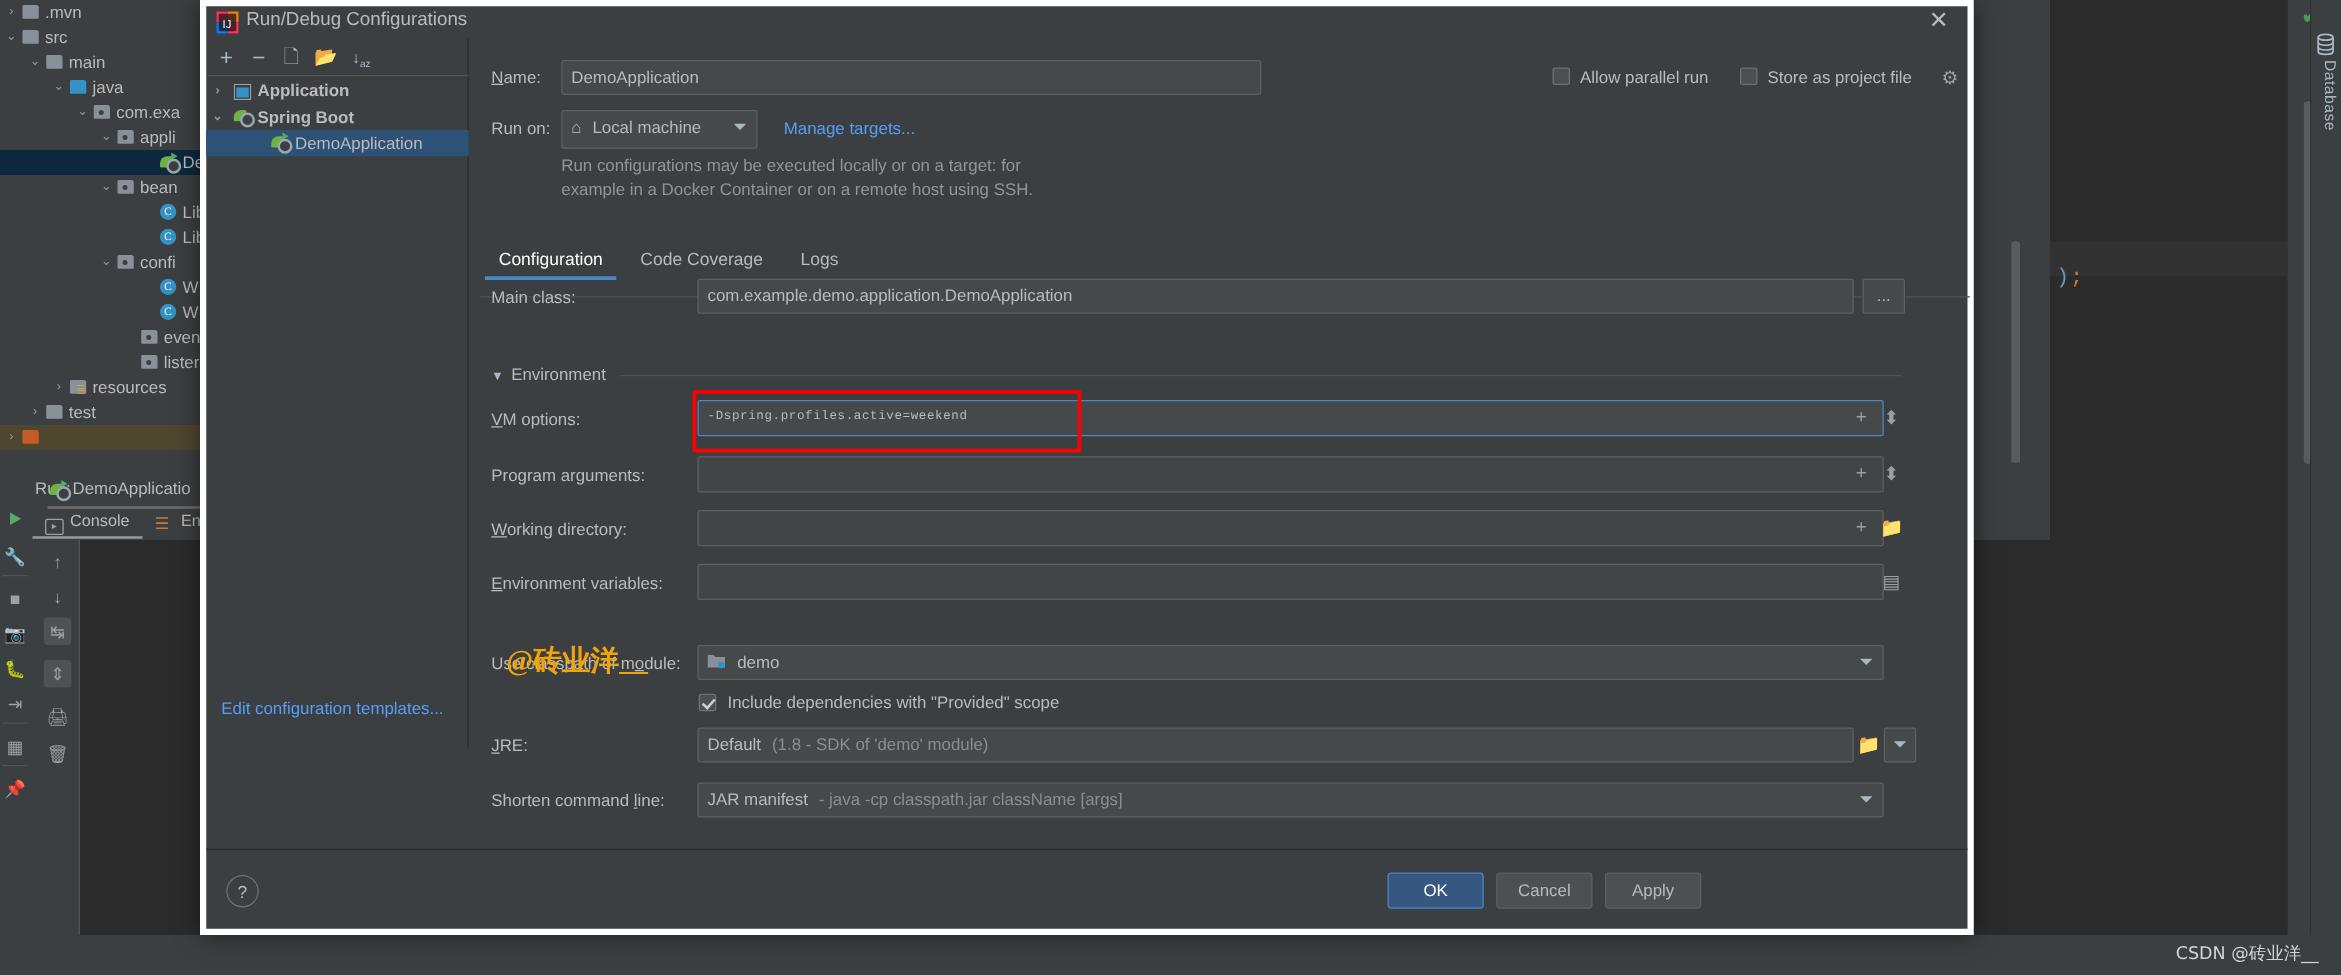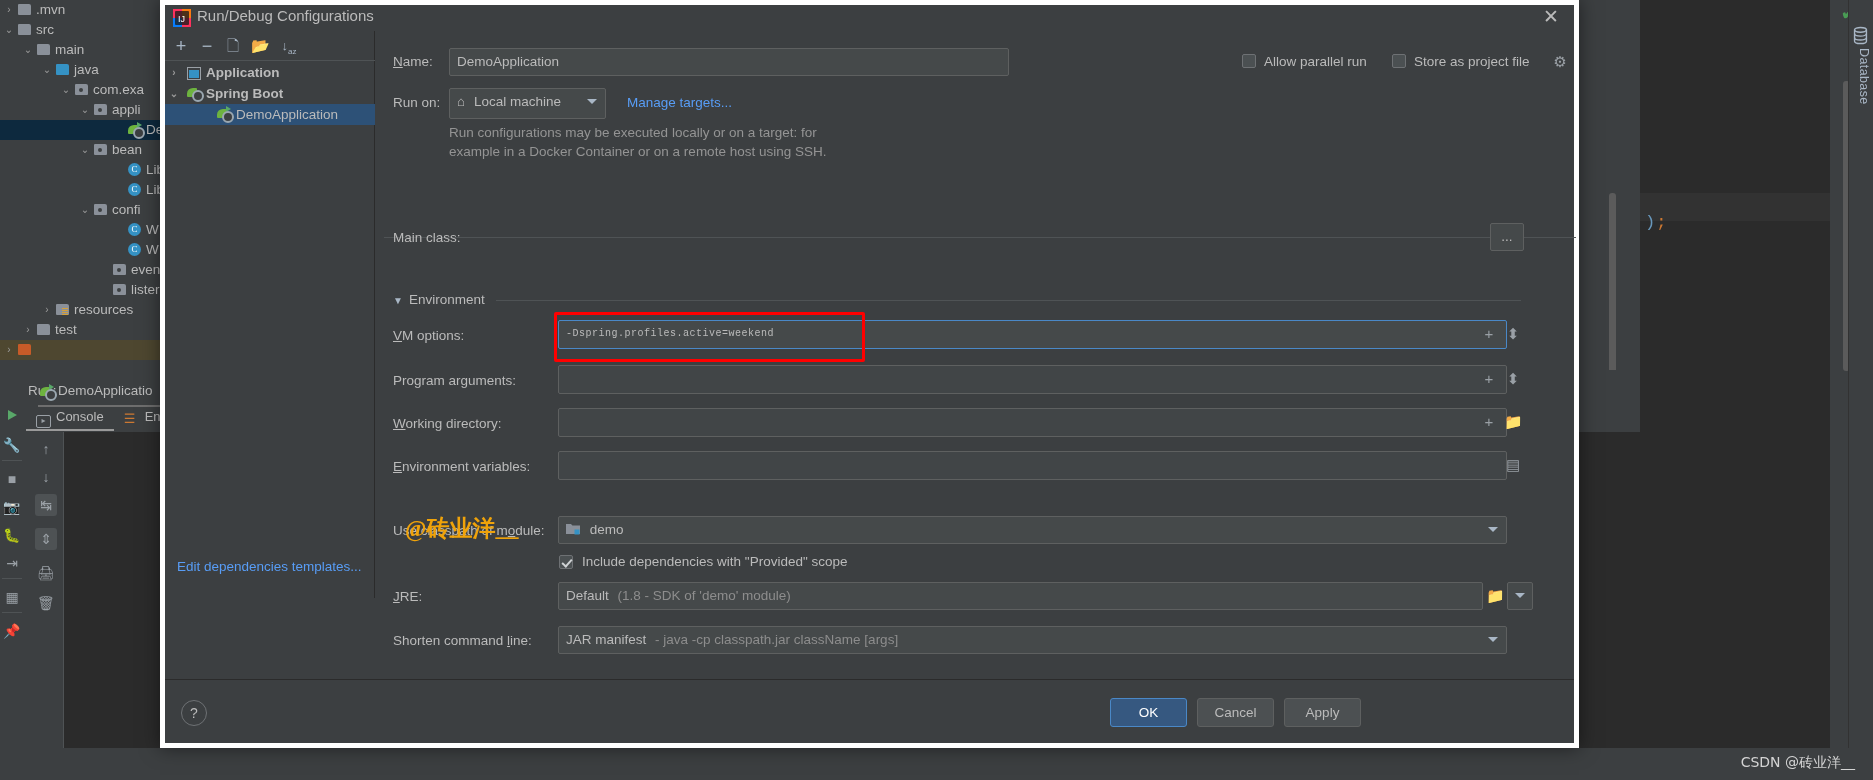--- a/index.html
+++ b/index.html
@@ -446,21 +446,21 @@
           <div class="cfg-row selected">
             <span class="arrow" style="left:32px; top:0"></span>
             <span class="tico" style="left:52px">
               <div class="spring-icon" style="position:relative">
                 <div class="run-badge"></div>
               </div>
             </span>
             <span class="tlabel" style="left:71px">DemoApplication</span>
           </div>
         </div>
-      <a class="link" style="left:12px; top:528px;">Edit dependencies templates...</a>
+      <a class="link" style="left:12px; top:528px;">Edit configuration templates...</a>
     </div>
 
     <div class="dlg-right">
 
       <div class="frm-label" style="left:17px; top:23px;"><u>N</u>ame:</div>
       <div class="field" style="left:73px; top:17px; width:560px; height:28px;">DemoApplication</div>
       <div class="chk" style="left:866px; top:23px;"></div>
       <div class="frm-label" style="left:888px; top:23px;">Allow parallel run</div>
       <div class="chk" style="left:1016px; top:23px;"></div>
       <div class="frm-label" style="left:1038px; top:23px;">Store as project file</div>
@@ -470,23 +470,25 @@
       <div class="field" style="left:73px; top:57px; width:157px; height:31px;">
         <span style="color:#bbbbbb;">⌂</span>
         <span style="margin-left:5px;">Local machine</span>
       </div>
       <div class="combo-arrow" style="left:211px; top:68px;"></div>
       <a class="link" style="left:251px; top:64px;">Manage targets...</a>
 
       <div class="hint" style="left:73px; top:92px;">Run configurations may be executed locally or on a target: for</div>
       <div class="hint" style="left:73px; top:111px;">example in a Docker Container or on a remote host using SSH.</div>
 
+      <div class="tabs" id="dlg-tabs-host"><div class="dtab active">Configuration</div><div class="dtab">Code Coverage</div><div class="dtab">Logs</div></div>
       <div class="tabs-line"></div>
 
       <div class="frm-label" style="left:17px; top:199px;">Main class:</div>
+      <div class="field" style="left:182px; top:192px; width:925px; height:28px;">com.example.demo.application.DemoApplication</div>
       <div class="field" style="left:1114px; top:192px; width:34px; height:28px; text-align:center; padding:0;">...</div>
 
       <div class="section-head" style="left:17px; top:261px;">
         <span style="display:inline-block; font-size:10px; color:#a9b7c6; margin-right:6px;">▼</span><span>Environment</span>
       </div>
       <div class="section-line" style="left:120px; top:269px; width:1025px;"></div>
 
       <div class="frm-label" style="left:17px; top:297px;"><u>V</u>M options:</div>
       <div class="field focused mono" style="left:182px; top:289px; width:949px; height:29px;">-Dspring.profiles.active=weekend</div>
       <div class="fld-icon" style="left:1104px; top:294px; width:18px;">+</div>

